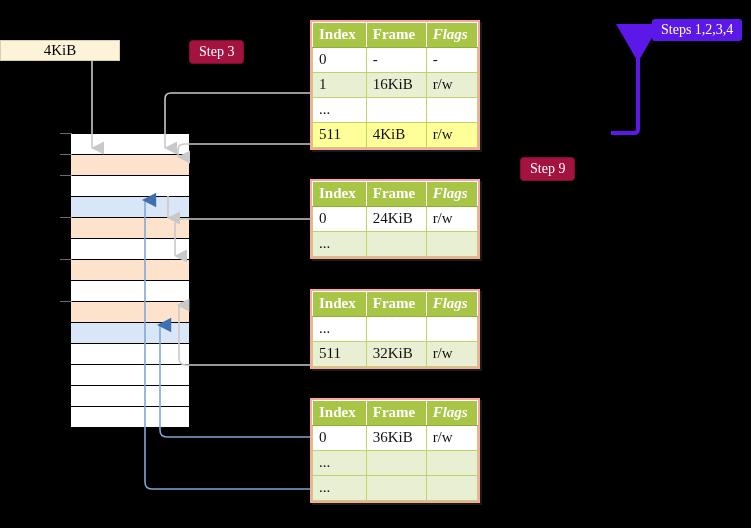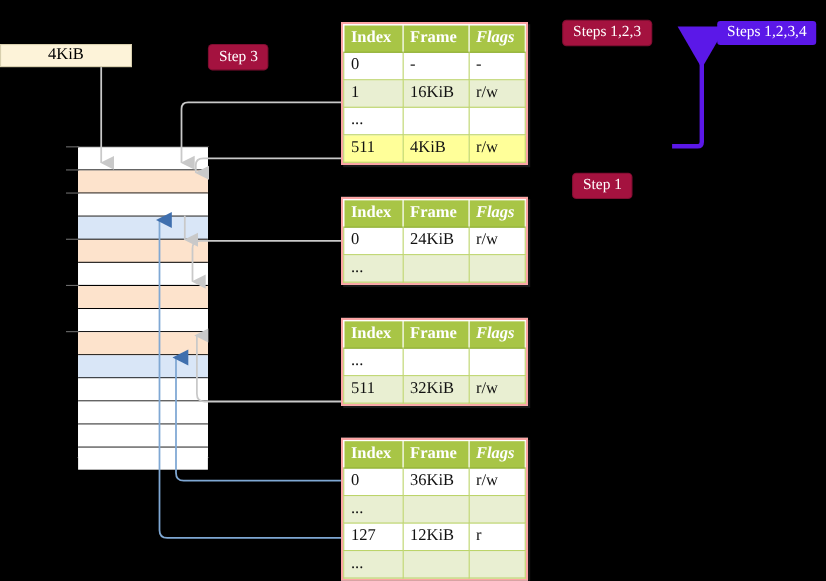--- a/index.html
+++ b/index.html
@@ -97,30 +97,27 @@
 <div class="canvas">
 
   <div class="kib-box" style="left:0px;top:40px;width:120px;height:21px;">
     <span>4KiB</span>
   </div>
 
   <div class="badge badge-red" style="left:190px;top:41px;">
     <span>Step 3</span>
   </div>
 
-  <div class="badge badge-red" style="left:512px;top:19px;">
-    <span>Steps 1,2,3</span>
-  </div>
 
   <div class="badge badge-violet" style="left:652px;top:19px;">
     <span>Steps 1,2,3,4</span>
   </div>
 
   <div class="badge badge-red" style="left:521px;top:158px;">
-    <span>Step 1</span>
+    <span>Step 9</span>
   </div>
 
   <div class="mem" style="left:70px;top:133px;width:120px;height:283px;">
     <div class="mrow white" style="top:0px;height:21px;"></div>
     <div class="mrow orange" style="top:21px;height:21px;"></div>
     <div class="mrow white" style="top:42px;height:21px;"></div>
     <div class="mrow blue" style="top:63px;height:21px;"></div>
     <div class="mrow orange" style="top:84px;height:21px;"></div>
     <div class="mrow white" style="top:105px;height:21px;"></div>
     <div class="mrow orange" style="top:126px;height:21px;"></div>
@@ -235,25 +232,20 @@
         <tr class="plain">
           <td>0</td>
           <td>36KiB</td>
           <td>r/w</td>
         </tr>
         <tr class="alt">
           <td>...</td>
           <td></td>
           <td></td>
         </tr>
-        <tr class="plain">
-          <td>127</td>
-          <td>12KiB</td>
-          <td>r</td>
-        </tr>
         <tr class="alt">
           <td>...</td>
           <td></td>
           <td></td>
         </tr>
       </tbody>
     </table>
   </div>
 
   <svg class="overlay" viewBox="0 0 751 528">

